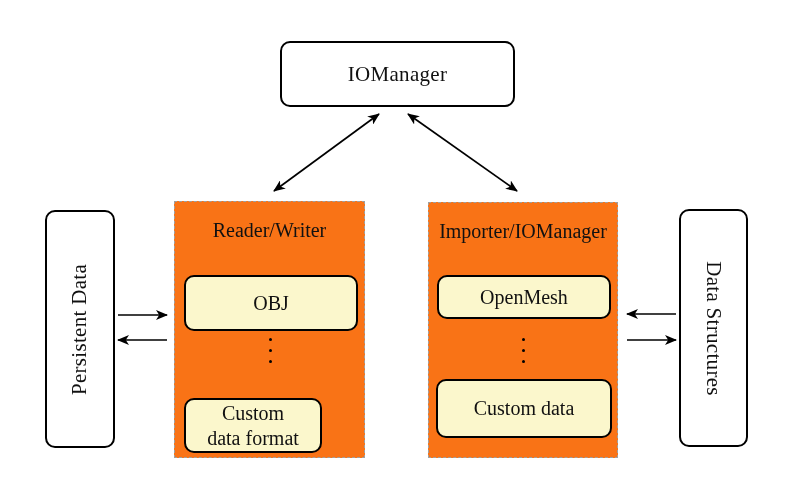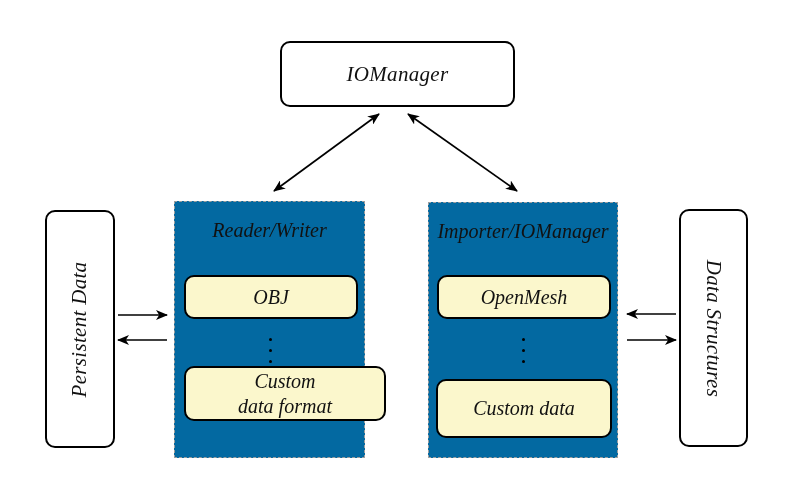--- a/index.html
+++ b/index.html
@@ -8,21 +8,20 @@
     background: #ffffff;
   }
   #canvas {
     position: relative;
     width: 800px;
     height: 489px;
     background: #ffffff;
     font-family: "Liberation Serif", "DejaVu Serif", serif;
     color: #111111;
     overflow: hidden;
-    font-style: italic;
   }
 
   
   .node {
     position: absolute;
     background: #ffffff;
     border: 2.5px solid #000000;
     border-radius: 10px;
     box-sizing: border-box;
     display: flex;
@@ -33,21 +32,21 @@
     font-size: 21px;
     white-space: nowrap;
     letter-spacing: 0.3px;
   }
   .rot-ccw { transform: rotate(-90deg); }
   .rot-cw  { transform: rotate(90deg); }
 
   
   .panel {
     position: absolute;
-    background: #0369a1;
+    background: #f97316;
     border: 1.5px dashed #9f9f9f;
     border-radius: 0;
     box-sizing: border-box;
   }
   .panel-title {
     position: absolute;
     left: 0;
     right: 0;
     top: 17px;
     text-align: center;
@@ -124,29 +123,29 @@
   <div class="node" style="left:45px; top:210px; width:70px; height:238px;">
     <span class="node-label rot-ccw">Persistent Data</span>
   </div>
 
   <div class="node" style="left:679px; top:209px; width:69px; height:238px;">
     <span class="node-label rot-cw">Data Structures</span>
   </div>
 
   <div class="panel" style="left:174px; top:201px; width:191px; height:257px;">
     <div class="panel-title">Reader/Writer</div>
-    <div class="item" style="left:9px; top:73px; width:174px; height:44px;">
+    <div class="item" style="left:9px; top:73px; width:174px; height:56px;">
       <span>OBJ</span>
     </div>
     <div class="vdots" style="left:94px; top:136px;">
       <i></i>
         <i></i>
         <i></i>
     </div>
-    <div class="item" style="left:9px; top:164px; width:202px; height:55px;">
+    <div class="item" style="left:9px; top:196px; width:138px; height:55px;">
       <span>Custom</span>
       <span>data format</span>
     </div>
   </div>
 
   <div class="panel" style="left:428px; top:202px; width:190px; height:256px;">
     <div class="panel-title">Importer/IOManager</div>
     <div class="item" style="left:8px; top:72px; width:174px; height:44px;">
       <span>OpenMesh</span>
     </div>

